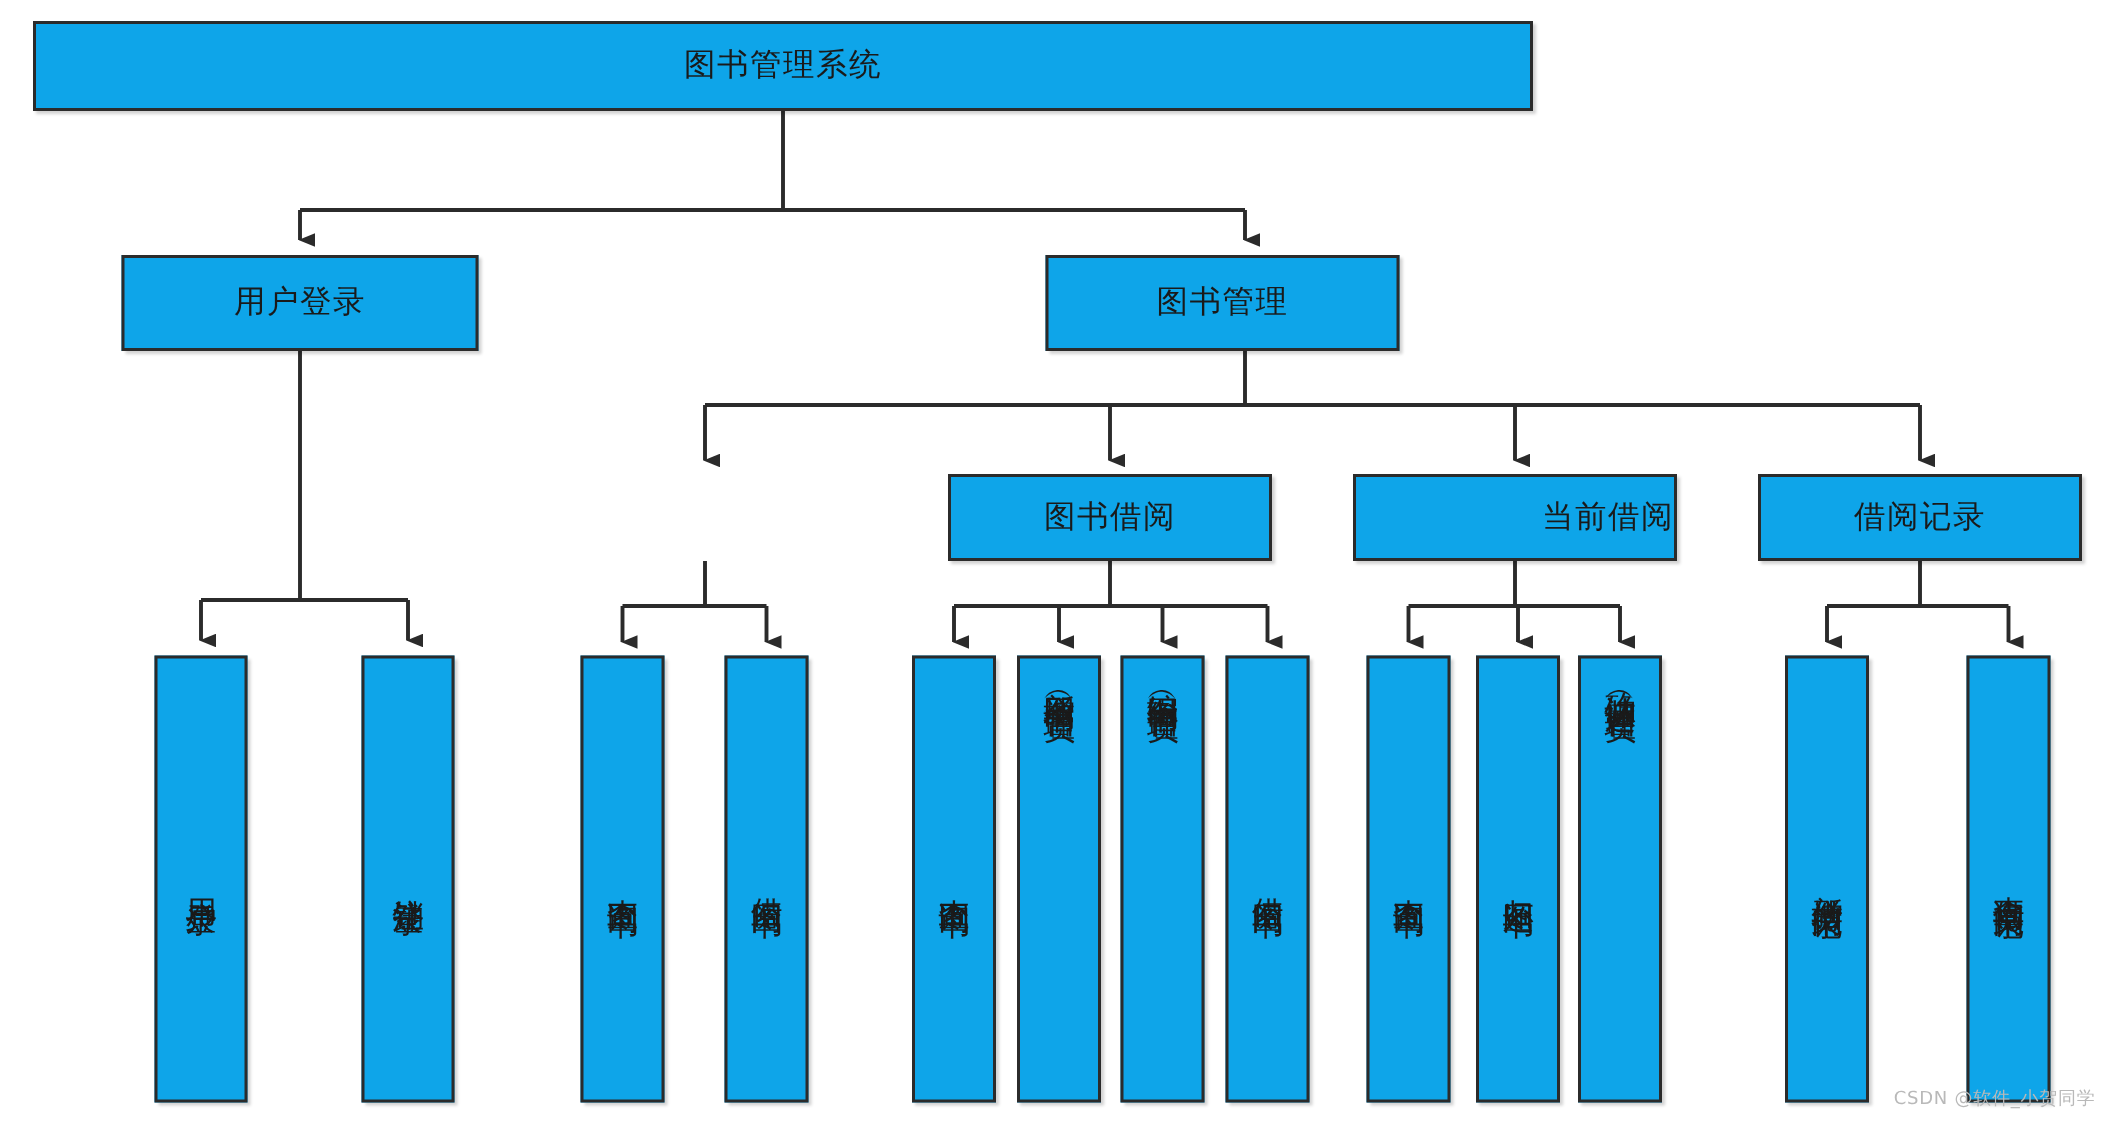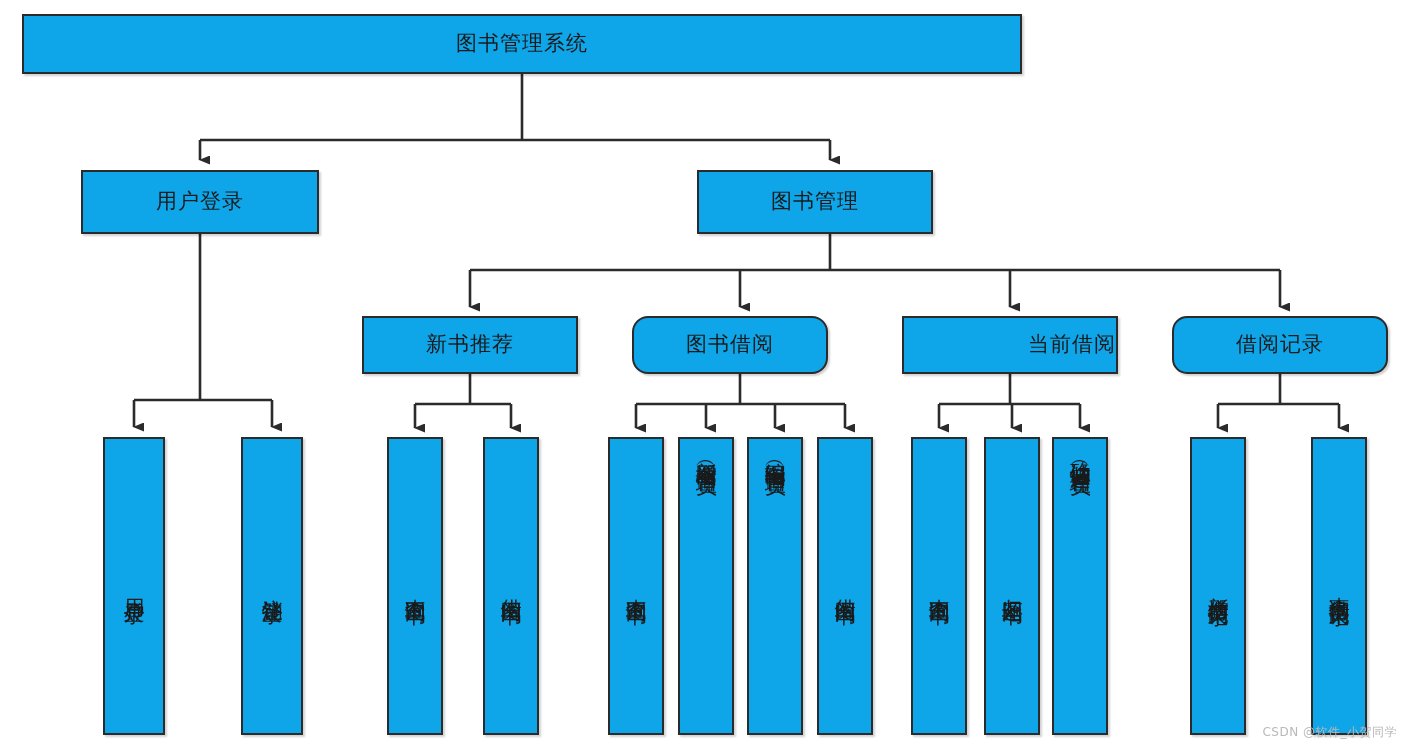--- a/index.html
+++ b/index.html
@@ -146,30 +146,27 @@
     <span class="node-label">图书管理系统</span>
   </div>
 
   <div class="node node-h" style="left:81px; top:170px; width:238px; height:64px;">
     <span class="node-label">用户登录</span>
   </div>
   <div class="node node-h" style="left:697px; top:170px; width:236px; height:64px;">
     <span class="node-label">图书管理</span>
   </div>
 
-  <div class="node node-h" style="left:362px; top:316px; width:216px; height:58px;">
-    <span class="node-label">新书推荐</span>
-  </div>
-  <div class="node node-h" style="left:632px; top:316px; width:196px; height:58px;border-radius:16px;">
+  <div class="node node-h" style="left:632px; top:316px; width:216px; height:58px;">
     <span class="node-label">图书借阅</span>
   </div>
   <div class="node node-h" style="left:902px; top:316px; width:216px; height:58px;justify-content:flex-end;">
     <span class="node-label">当前借阅</span>
   </div>
-  <div class="node node-h" style="left:1172px; top:316px; width:216px; height:58px;border-radius:15px;">
+  <div class="node node-h" style="left:1172px; top:316px; width:216px; height:58px;">
     <span class="node-label">借阅记录</span>
   </div>
 
   <div class="node node-v center-v" style="left:103px; top:437px; width:62px; height:298px;">
     <span class="node-label">用户登录</span>
   </div>
   <div class="node node-v center-v" style="left:241px; top:437px; width:62px; height:298px;">
     <span class="node-label">注销登录</span>
   </div>
 

